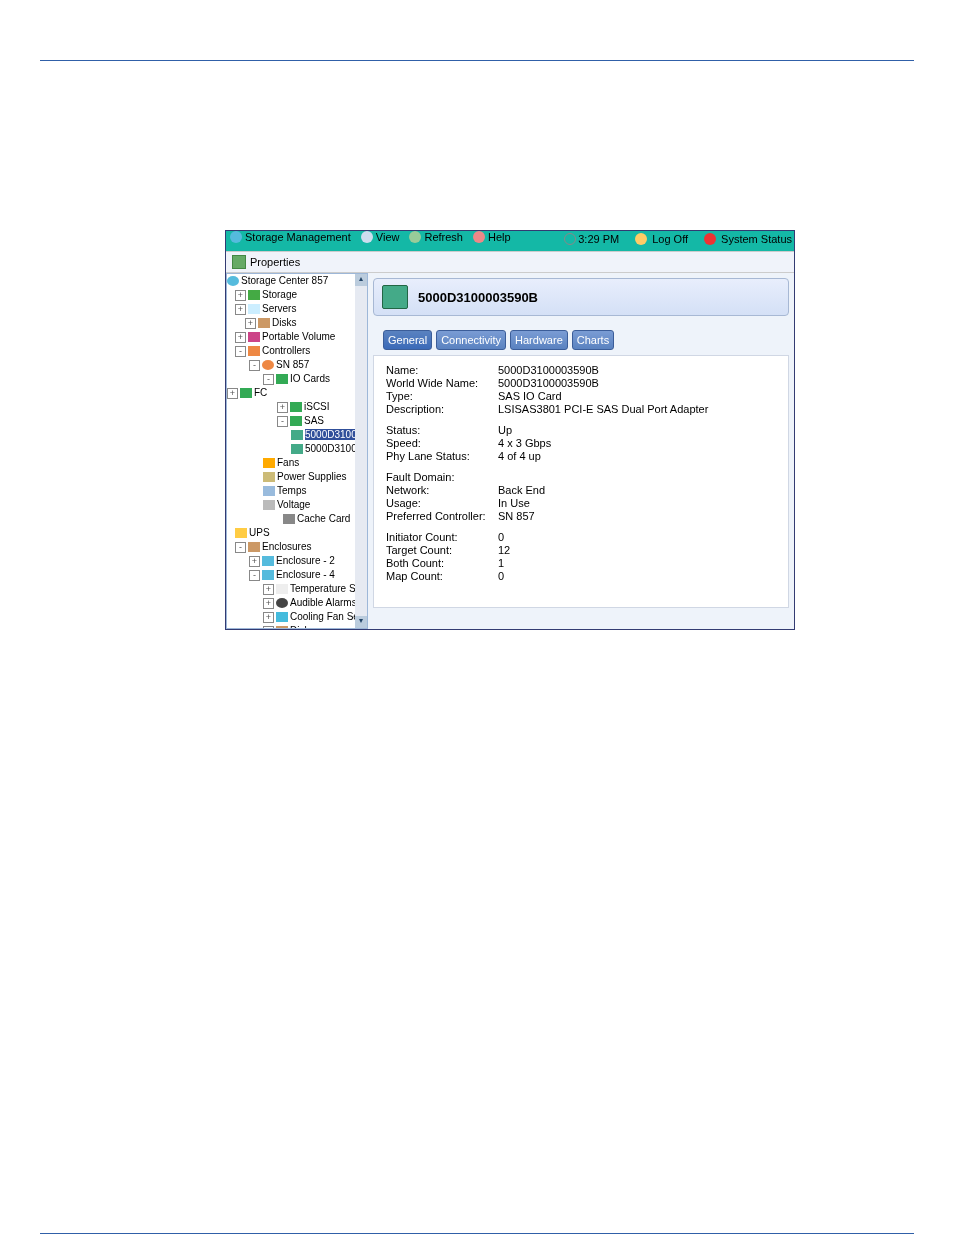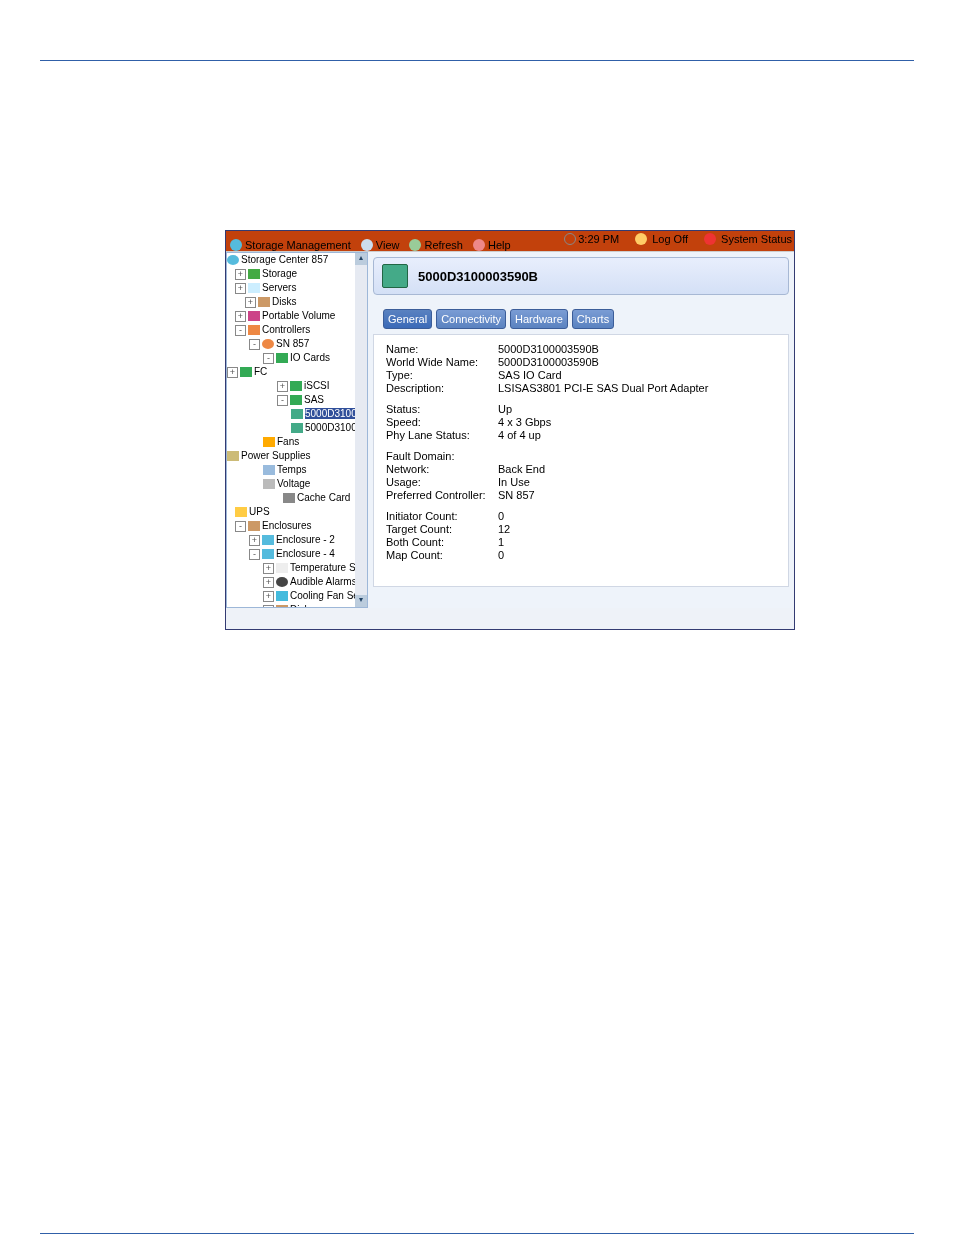--- a/index.html
+++ b/index.html
@@ -1,20 +1,20 @@
 <!DOCTYPE html>
 <html><head>
 <meta charset="utf-8">
 <style>
 body{margin:0;font-family:Tahoma,Arial,sans-serif;font-size:11px;color:#000;background:#fff}
 .page{width:954px;height:1235px;position:relative;background:#fff}
 .header-line{border-top:1px solid #3060a8;height:1px;margin:60px 40px 0}
 .footer-line{border-top:1px solid #3060a8;height:1px;position:absolute;bottom:60px;left:40px;right:40px}
 .app{position:absolute;left:225px;top:170px;width:568px;height:398px;background:#eef2f8;border:1px solid #333b72}
-.toolbar{height:20px;background:#c2410c;display:flex;align-items:flex-end;padding:0 4px;border-bottom:1px solid #ccc}
+.toolbar{height:20px;background:#14b8a6;display:flex;align-items:flex-start;padding:0 4px;border-bottom:1px solid #ccc}
 .tb-item{display:flex;align-items:center;margin-right:10px;cursor:pointer}
 .tb-ico{width:12px;height:12px;border-radius:50%;margin-right:3px;display:inline-block}
 .status{position:absolute;right:2px;top:2px;display:flex;align-items:center;gap:16px}
 .status-item{display:flex;align-items:center;gap:2px}
 .propbar{height:20px;background:#f0f3fa;border-bottom:1px solid #ccc;display:flex;align-items:center;padding-left:6px}
 .prop-ico{width:12px;height:12px;background:#6a6;border:1px solid #484;margin-right:4px}
 .body{display:flex;height:356px}
 .tree{width:140px;background:#fff;border:1px solid #9db7d8;overflow:hidden;position:relative;font-size:10px}
 .tree-sc{position:absolute;right:0;top:0;bottom:0;width:12px;background:#e6eaf2}
 .sc-up,.sc-dn{position:absolute;left:0;right:0;height:12px;background:#bcd;text-align:center;line-height:10px;font-size:8px;color:#246}
@@ -67,41 +67,45 @@
    <div class="status-item">
             <span class="tb-ico" style="background:#fc6"></span>
             <span>Log Off</span>
           </div>
    <div class="status-item">
             <span class="tb-ico" style="background:#e33"></span>
             <span>System Status</span>
           </div>
   </div>
  </div>
+ <div class="propbar">
+        <span class="prop-ico"></span>
+        <span>Properties</span>
+      </div>
  <div class="body">
   <div class="tree">
    <div class="tree-sc">
             <div class="sc-up">▴</div>
             <div class="sc-dn">▾</div>
           </div>
    <div class="node"><span class="ni" style="background:#5bd;border-radius:50%"></span><span>Storage Center 857</span></div>
    <div class="node" style="padding-left:8px"><span class="pm">+</span><span class="ni" style="background:#4a4"></span><span>Storage</span></div>
    <div class="node" style="padding-left:8px"><span class="pm">+</span><span class="ni" style="background:#cef"></span><span>Servers</span></div>
    <div class="node" style="padding-left:18px"><span class="pm">+</span><span class="ni" style="background:#c96"></span><span>Disks</span></div>
    <div class="node" style="padding-left:8px"><span class="pm">+</span><span class="ni" style="background:#c48"></span><span>Portable Volume</span></div>
    <div class="node" style="padding-left:8px"><span class="pm">-</span><span class="ni" style="background:#e84"></span><span>Controllers</span></div>
    <div class="node" style="padding-left:22px"><span class="pm">-</span><span class="ni" style="background:#e84;border-radius:50%"></span><span>SN 857</span></div>
    <div class="node" style="padding-left:36px"><span class="pm">-</span><span class="ni" style="background:#3a5"></span><span>IO Cards</span></div>
    <div class="node" style=""><span class="pm">+</span><span class="ni" style="background:#3a5"></span><span>FC</span></div>
    <div class="node" style="padding-left:50px"><span class="pm">+</span><span class="ni" style="background:#3a5"></span><span>iSCSI</span></div>
    <div class="node" style="padding-left:50px"><span class="pm">-</span><span class="ni" style="background:#3a5"></span><span>SAS</span></div>
    <div class="node" style="padding-left:64px"><span class="ni" style="background:#4a8"></span><span class="sel">5000D310000</span></div>
    <div class="node" style="padding-left:64px"><span class="ni" style="background:#4a8"></span><span>5000D310000</span></div>
    <div class="node" style="padding-left:36px"><span class="ni" style="background:#fa0"></span><span>Fans</span></div>
-   <div class="node" style=""><span class="ni" style="background:#cb7"></span><span>Power Supplies</span></div>
+   <div class="node" style="padding-left:36px"><span class="ni" style="background:#cb7"></span><span>Power Supplies</span></div>
    <div class="node" style="padding-left:36px"><span class="ni" style="background:#9bd"></span><span>Temps</span></div>
    <div class="node" style="padding-left:36px"><span class="ni" style="background:#bbb"></span><span>Voltage</span></div>
    <div class="node" style="padding-left:56px"><span class="ni" style="background:#888"></span><span>Cache Card</span></div>
    <div class="node" style="padding-left:8px"><span class="ni" style="background:#fc4"></span><span>UPS</span></div>
    <div class="node" style="padding-left:8px"><span class="pm">-</span><span class="ni" style="background:#c96"></span><span>Enclosures</span></div>
    <div class="node" style="padding-left:22px"><span class="pm">+</span><span class="ni" style="background:#5bd"></span><span>Enclosure - 2</span></div>
    <div class="node" style="padding-left:22px"><span class="pm">-</span><span class="ni" style="background:#5bd"></span><span>Enclosure - 4</span></div>
    <div class="node" style="padding-left:36px"><span class="pm">+</span><span class="ni" style="background:#eee"></span><span>Temperature Sensors</span></div>
    <div class="node" style="padding-left:36px"><span class="pm">+</span><span class="ni" style="background:#444;border-radius:50%"></span><span>Audible Alarms</span></div>
    <div class="node" style="padding-left:36px"><span class="pm">+</span><span class="ni" style="background:#4bd"></span><span>Cooling Fan Sensors</span></div>

